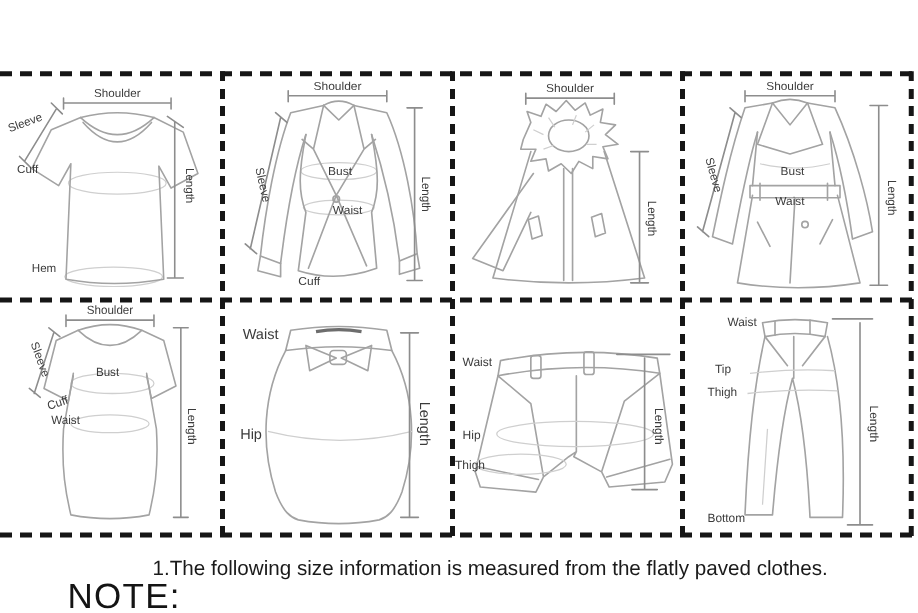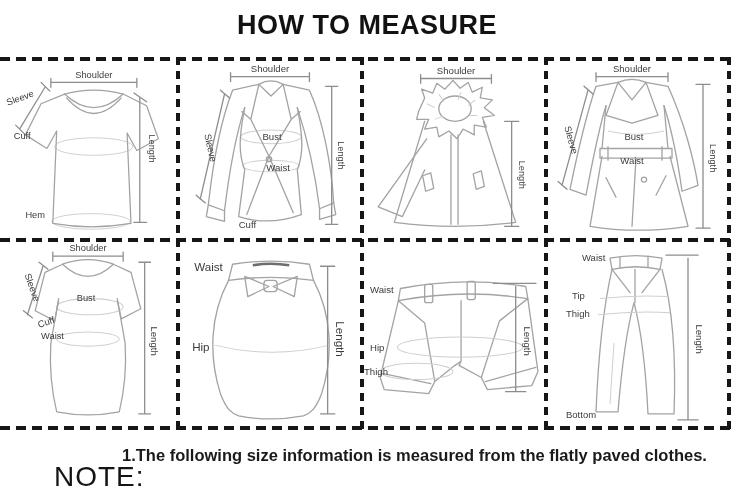--- a/index.html
+++ b/index.html
@@ -17,28 +17,27 @@
   
   .garment{fill:none;stroke:#a3a3a3;stroke-width:1.3;stroke-linejoin:round;stroke-linecap:round;}
   .soft{fill:none;stroke:#cfcfcf;stroke-width:1;}
   .meas{fill:none;stroke:#8d8d8d;stroke-width:1.3;stroke-linecap:round;}
   .dark{fill:none;stroke:#6d6d6d;stroke-width:2.6;}
   text{font-family:"Liberation Sans",sans-serif;fill:#3b3b3b;font-size:9.5px;}
   text.big{font-size:11.5px;}
   
   .note-label{position:absolute;left:54px;top:441px;font-size:28px;color:#141414;letter-spacing:1px;margin-top:20px;}
   .note-lines{position:absolute;left:122px;top:446px;width:600px;font-size:16.5px;color:#1a1a1a;}
-  .note-line{margin-bottom:7px;white-space:nowrap;font-weight:bold;}
+  .note-line{margin-bottom:7px;white-space:nowrap;}
 </style>
 </head>
 <body>
 
 <div class="page">
 
-  <div class="title">HOW TO MEASURE</div>
 
   <div class="hline" style="top:57px"></div>
   <div class="hline" style="top:238px"></div>
   <div class="hline" style="top:426px"></div>
   <div class="vline" style="left:176px;top:57px;height:373px"></div>
   <div class="vline" style="left:360px;top:57px;height:373px"></div>
   <div class="vline" style="left:544px;top:57px;height:373px"></div>
   <div class="vline" style="left:727px;top:57px;height:373px"></div>
 
   <div class="cell" style="left:0;top:61px;width:174px;height:175px">

